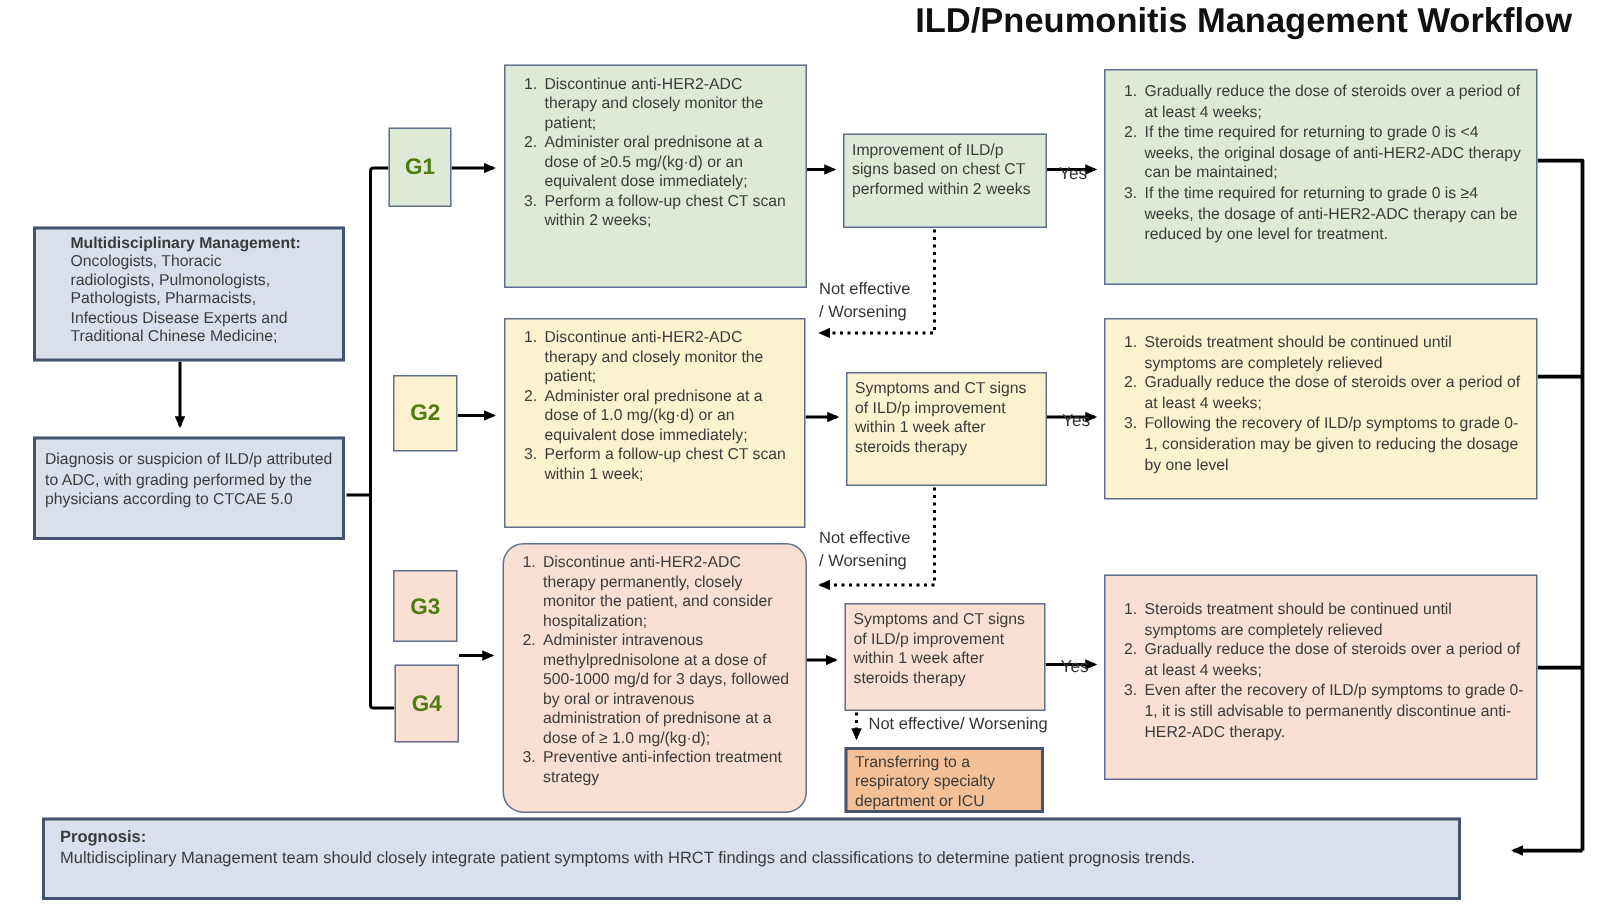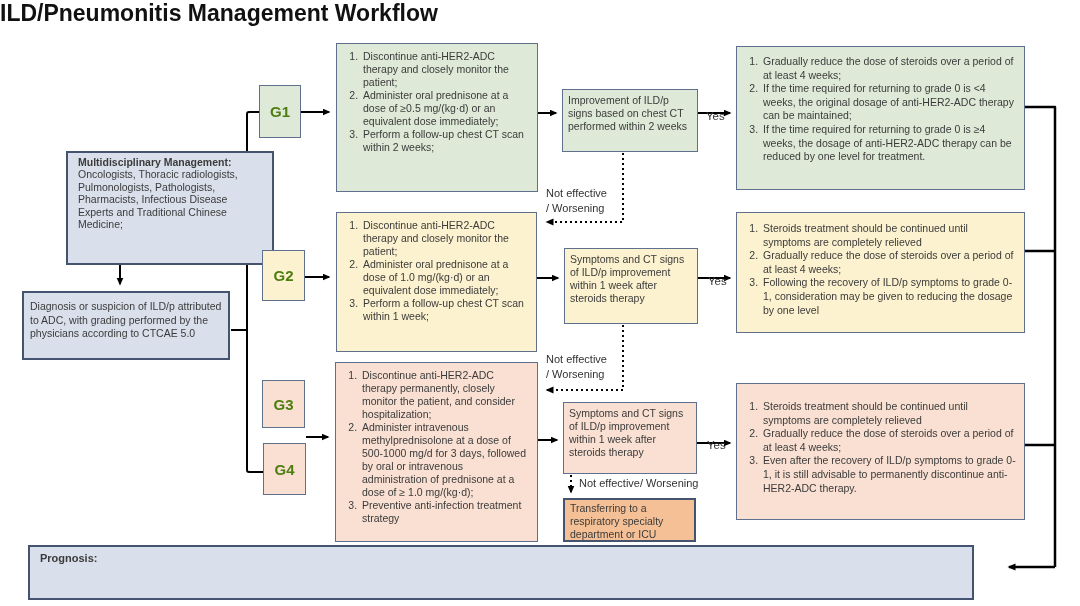--- a/index.html
+++ b/index.html
@@ -1,41 +1,41 @@
 <!DOCTYPE html>
 <html><head>
 <meta charset="utf-8">
 <style>
   html,body{margin:0;padding:0;background:#fff;}
   #canvas{position:relative;width:1080px;height:606px;background:#ffffff;overflow:hidden;
           font-family:"Liberation Sans","DejaVu Sans",sans-serif;color:#3b3b3b;}
-  #title{position:absolute;left:0;top:8;width:1048px;text-align:left;
+  #title{position:absolute;left:0;top:8;width:1048px;text-align:right;
          font-size:23px;font-weight:bold;color:#111;letter-spacing:0px;}
   .box{position:absolute;box-sizing:border-box;border:1.5px solid #5f6f8e;}
   .bluebox{background:#d9e0eb;border:2px solid #44536f;}
   .green{background:#deead7;}
   .yellow{background:#fcf2cf;}
   .pink{background:#f9e0d2;}
   .orange{background:#f5c095;border:2px solid #44536f;}
   .txt{font-size:10.5px;line-height:13px;}
   .gradelbl{display:flex;align-items:center;justify-content:center;
             font-size:15px;font-weight:bold;color:#4d7c0f;}
   ol{margin:0;padding:6px 6px 4px 24px;}
   ol li{font-size:10.5px;line-height:13px;margin:0;padding-left:2px;}
   .o-list li{line-height:13.6px;}
-  #md-box{left:22px;top:151px;width:208px;height:114px;padding:3px 10px;font-size:10.5px;line-height:12.4px;margin-left:44px;}
+  #md-box{left:22px;top:151px;width:208px;height:90px;padding:3px 23px;font-size:10.5px;line-height:12.4px;}
   #md-box b{font-size:10.5px;}
   #diag-box{left:22px;top:291px;width:208px;height:69px;padding:7px 6px;font-size:10.5px;line-height:13.5px;}
   #g1-box{left:259px;top:85px;width:42px;height:53px;}
   #g2-box{left:262px;top:250px;width:43px;height:51px;text-align:center;}
   #g3-box{left:262px;top:380px;width:43px;height:48px;}
   #g4-box{left:263px;top:443px;width:43px;height:52px;}
   #t1-box{left:336px;top:43px;width:202px;height:149px;}
   #t2-box{left:336px;top:212px;width:201px;height:140px;}
-  #t3-box{left:335px;top:362px;width:203px;height:180px;}
+  #t3-box{left:335px;top:362px;width:203px;height:180px;border-radius:14px;}
   #as1-box{left:562px;top:89px;width:136px;height:63px;padding:4px 5px;}
   #as2-box{left:564px;top:248px;width:134px;height:76px;padding:4px 5px;}
   #as3-box{left:563px;top:402px;width:134px;height:72px;padding:4px 5px;}
   #transfer-box{left:563px;top:498px;width:133px;height:44px;padding:2px 5px;}
   #o1-box{left:736px;top:46px;width:289px;height:144px;}
   #o1-box ol{padding-top:8px;}
   #o2-box{left:736px;top:212px;width:289px;height:121px;}
   #o2-box ol{padding-top:9px;}
   #o3-box{left:736px;top:383px;width:289px;height:137px;}
   #o3-box ol{padding-top:16px;}
@@ -174,15 +174,16 @@
   <div id="o3-box" class="box pink">
     <ol class="o-list">
       <li>Steroids treatment should be continued until symptoms are completely relieved</li>
       <li>Gradually reduce the dose of steroids over a period of at least 4 weeks;</li>
       <li>Even after the recovery of ILD/p symptoms to grade 0-1, it is still advisable to permanently discontinue anti-HER2-ADC therapy.</li>
     </ol>
   </div>
 
   <div id="prognosis-box" class="box bluebox">
     <div><b>Prognosis:</b></div>
+    <div>Multidisciplinary Management team should closely integrate patient symptoms with HRCT findings and classifications to determine patient prognosis trends.</div>
   </div>
 
 </div>
 
 </body></html>

